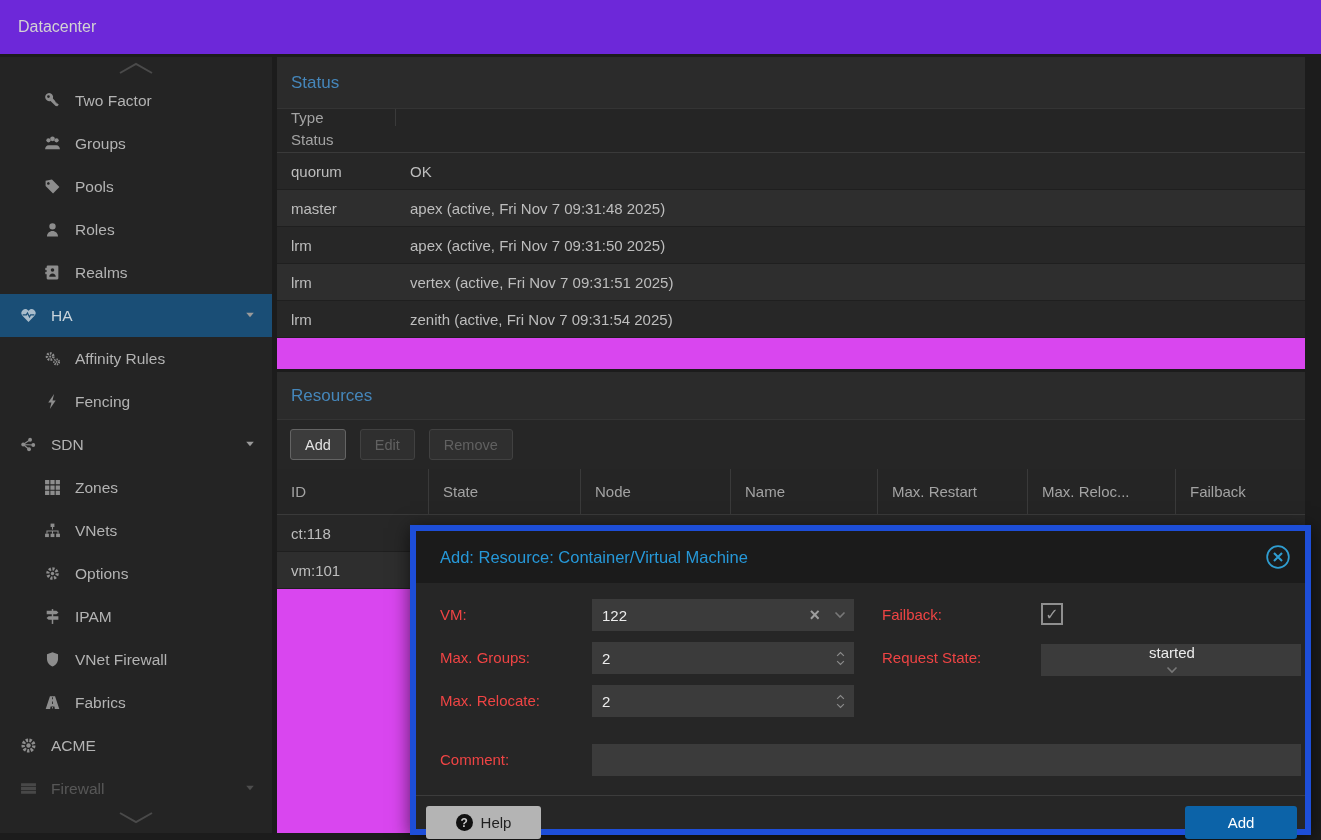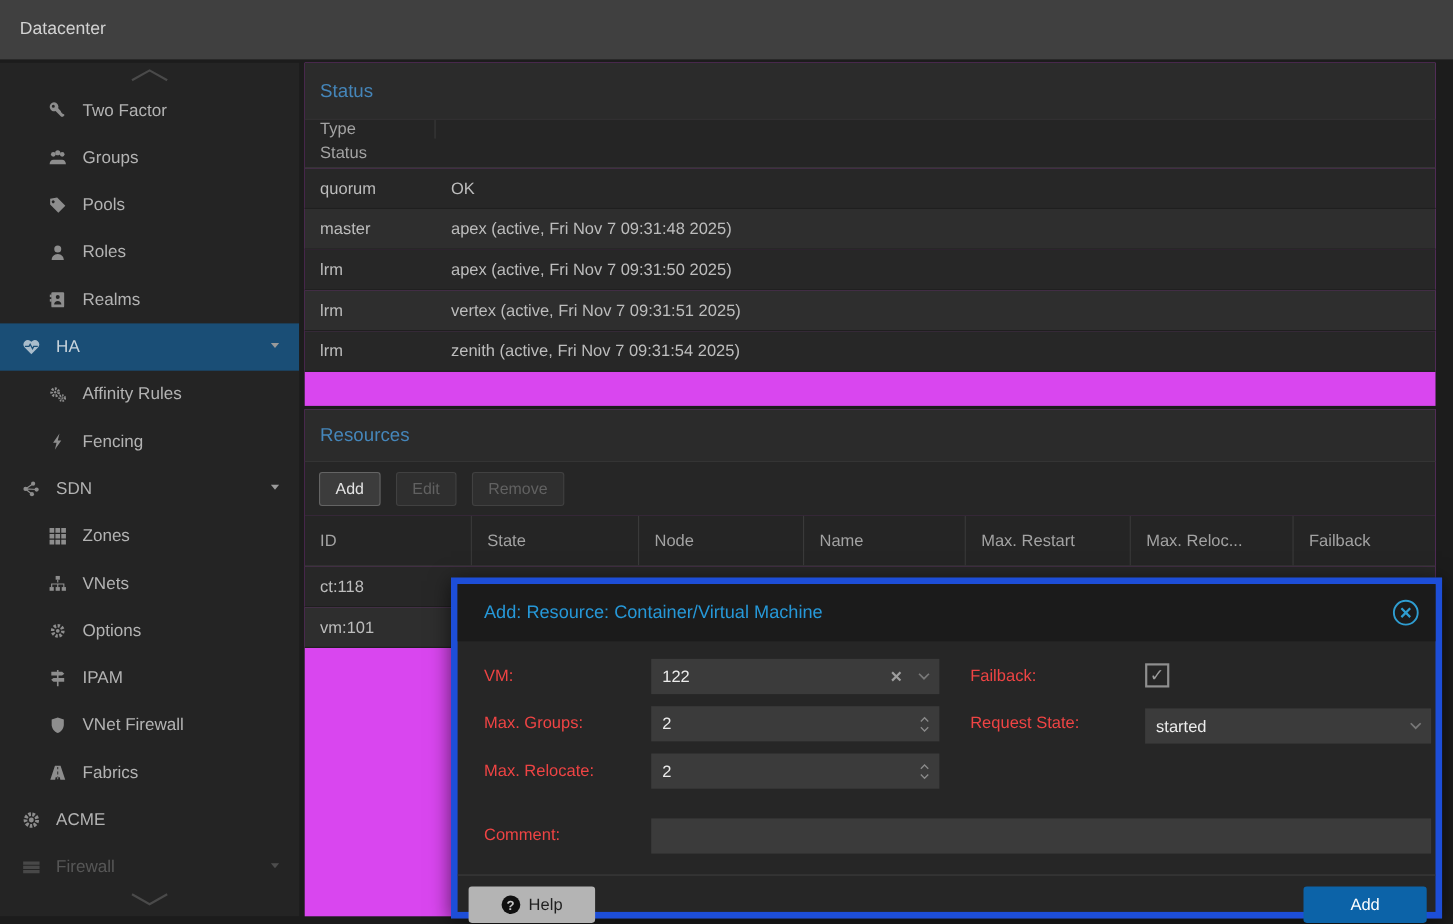--- a/index.html
+++ b/index.html
@@ -1,21 +1,21 @@
 <!DOCTYPE html>
 <html><head>
 <meta charset="utf-8">
 <style>
   * { margin:0; padding:0; box-sizing:border-box; }
   html,body { width:1321px; height:840px; overflow:hidden; background:#1c1c1c;
     font-family:"Liberation Sans","DejaVu Sans",sans-serif; }
   body { position:relative; color:#bdbdbd; }
 
   
-  .topbar { position:absolute; left:0; top:0; width:1321px; height:54px; background:#404040; }
+  .topbar { position:absolute; left:0; top:0; width:1321px; height:54px; background:#6d28d9; }
   .topbar .title { position:absolute; left:18px; top:0; line-height:54px; font-size:16px; color:#d3d3d3; }
 
   
   .sidebar { position:absolute; left:0; top:57px; width:272px; bottom:7px; background:#242424; overflow:hidden; }
   .scroll-ch { height:22px; display:flex; align-items:center; justify-content:center; color:#4a4a4a; }
   .scroll-ch svg { width:38px; height:14px; }
   .scroll-ch.down { position:absolute; bottom:4px; left:0; width:100%; z-index:3; }
   .s-item { height:43px; display:flex; align-items:center; cursor:pointer; color:#b3b3b3; font-size:15.5px; }
   .s-item.lvl1 { padding-left:20px; }
   .s-item.lvl2 { padding-left:44px; }
@@ -480,21 +480,21 @@
         </svg>
     </span>
   </div>
 
   <span class="f-label" style="left:466px; top:68px;">Failback:</span>
   <div class="cbox" style="left:625px; top:72px;">
     <span>✓</span>
   </div>
 
   <span class="f-label" style="left:466px; top:111px;text-align:center;">Request State:</span>
-  <div class="field" style="left:625px; top:113px; width:260px;">
+  <div class="field" style="left:625px; top:113px; width:260px;flex-direction:column;">
     <span class="val">started</span>
     <span class="dd-ch">
         <svg viewBox="0 0 12 8">
           <use href="#i-chev-down"></use>
         </svg>
       </span>
   </div>
 
   <span class="f-label" style="left:24px; top:213px;">Comment:</span>
   <div class="field" style="left:176px; top:213px; width:709px;">

